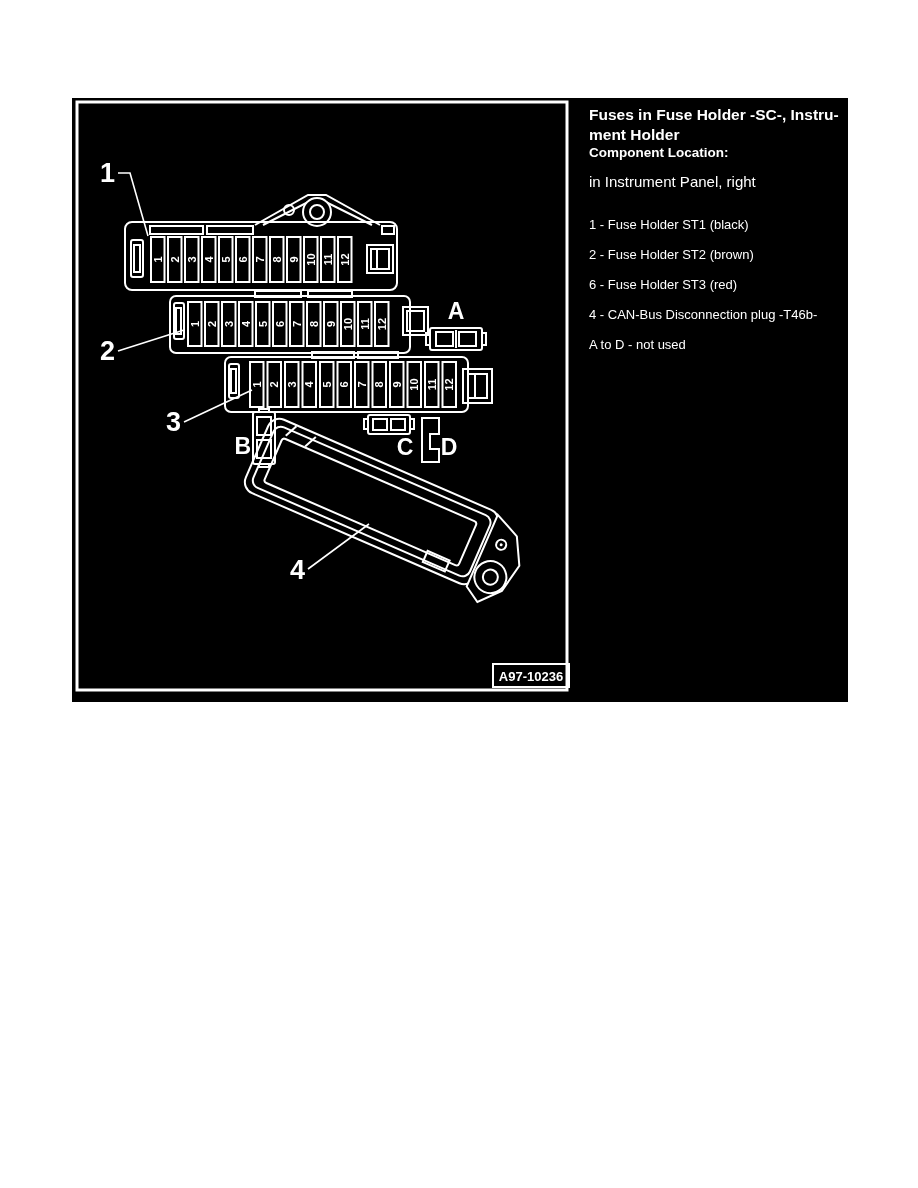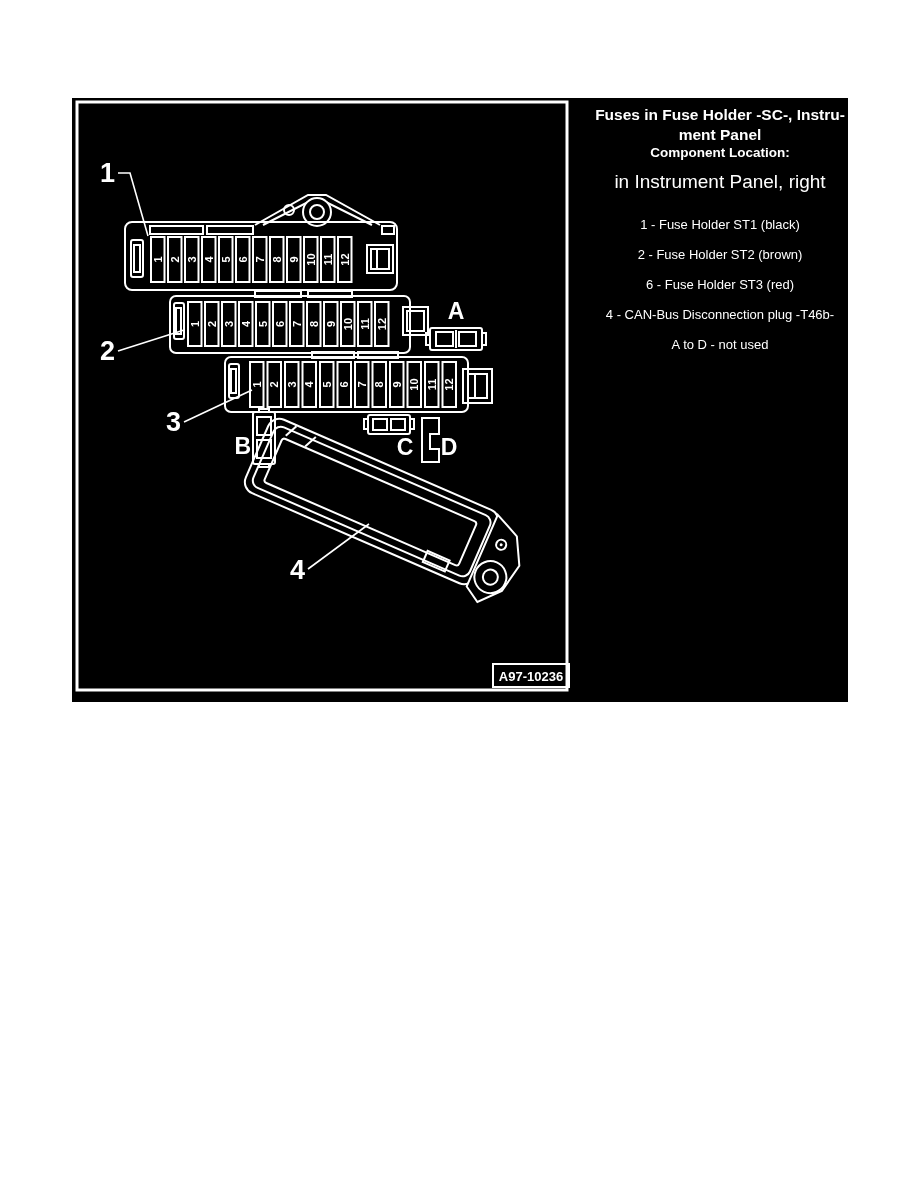--- a/index.html
+++ b/index.html
@@ -1,24 +1,24 @@
 <!DOCTYPE html>
 <html><head>
 <meta charset="utf-8">
 <style>
   html,body{margin:0;padding:0;background:#fff;}
   .page{position:relative;width:918px;height:1188px;background:#fff;overflow:hidden;
         font-family:"Liberation Sans",sans-serif;}
   .panel{position:absolute;left:72px;top:98px;width:776px;height:604px;background:#000;overflow:hidden;}
   .diagram-svg{position:absolute;left:0;top:0;}
 
-  .info{position:absolute;left:517px;top:7px;width:262px;color:#fff;overflow:hidden;text-align:center;}
+  .info{position:absolute;left:517px;top:7px;width:262px;color:#fff;overflow:hidden;}
   .title-line{font-size:15.5px;font-weight:bold;line-height:20px;white-space:nowrap;}
   .comp-label{font-size:13.5px;font-weight:bold;line-height:15px;white-space:nowrap;}
-  .comp-value{margin-top:14px;font-size:19px;font-weight:normal;line-height:15px;white-space:nowrap;}
+  .comp-value{margin-top:14px;font-size:15px;font-weight:normal;line-height:15px;white-space:nowrap;}
   .legend{margin-top:28px;}
   .legend-item{font-size:13px;font-weight:normal;line-height:15px;margin-bottom:15px;white-space:nowrap;}
 
   
   .outline{stroke:#fff;fill:none;stroke-width:2;}
   .outline-thick{stroke:#fff;fill:none;stroke-width:3;}
   .fillblack{fill:#000;stroke:#fff;stroke-width:2;}
   .slot{stroke:#fff;fill:#000;stroke-width:2;}
   .slot-num{fill:#fff;font-family:"Liberation Sans",sans-serif;font-size:11px;font-weight:bold;text-anchor:middle;}
   .callout{fill:#fff;font-family:"Liberation Sans",sans-serif;font-size:27px;font-weight:bold;}
@@ -212,21 +212,21 @@
 
       <g>
         <rect x="421" y="566" width="76" height="23" class="outline" stroke-width="2.5"></rect>
         <text class="figcode" x="459" y="582.5">A97-10236</text>
       </g>
     </svg>
 
     <div class="info">
       <div>
         <div class="title-line">Fuses in Fuse Holder -SC-, Instru-</div>
-        <div class="title-line">ment Panel</div>
+        <div class="title-line">ment Holder</div>
       </div>
       <div class="comp-label">Component Location:</div>
       <div class="comp-value">in Instrument Panel, right</div>
       <div class="legend">
         <div class="legend-item">1 - Fuse Holder ST1 (black)</div>
         <div class="legend-item">2 - Fuse Holder ST2 (brown)</div>
         <div class="legend-item">6 - Fuse Holder ST3 (red)</div>
         <div class="legend-item">4 - CAN-Bus Disconnection plug -T46b-</div>
         <div class="legend-item">A to D - not used</div>
       </div>

